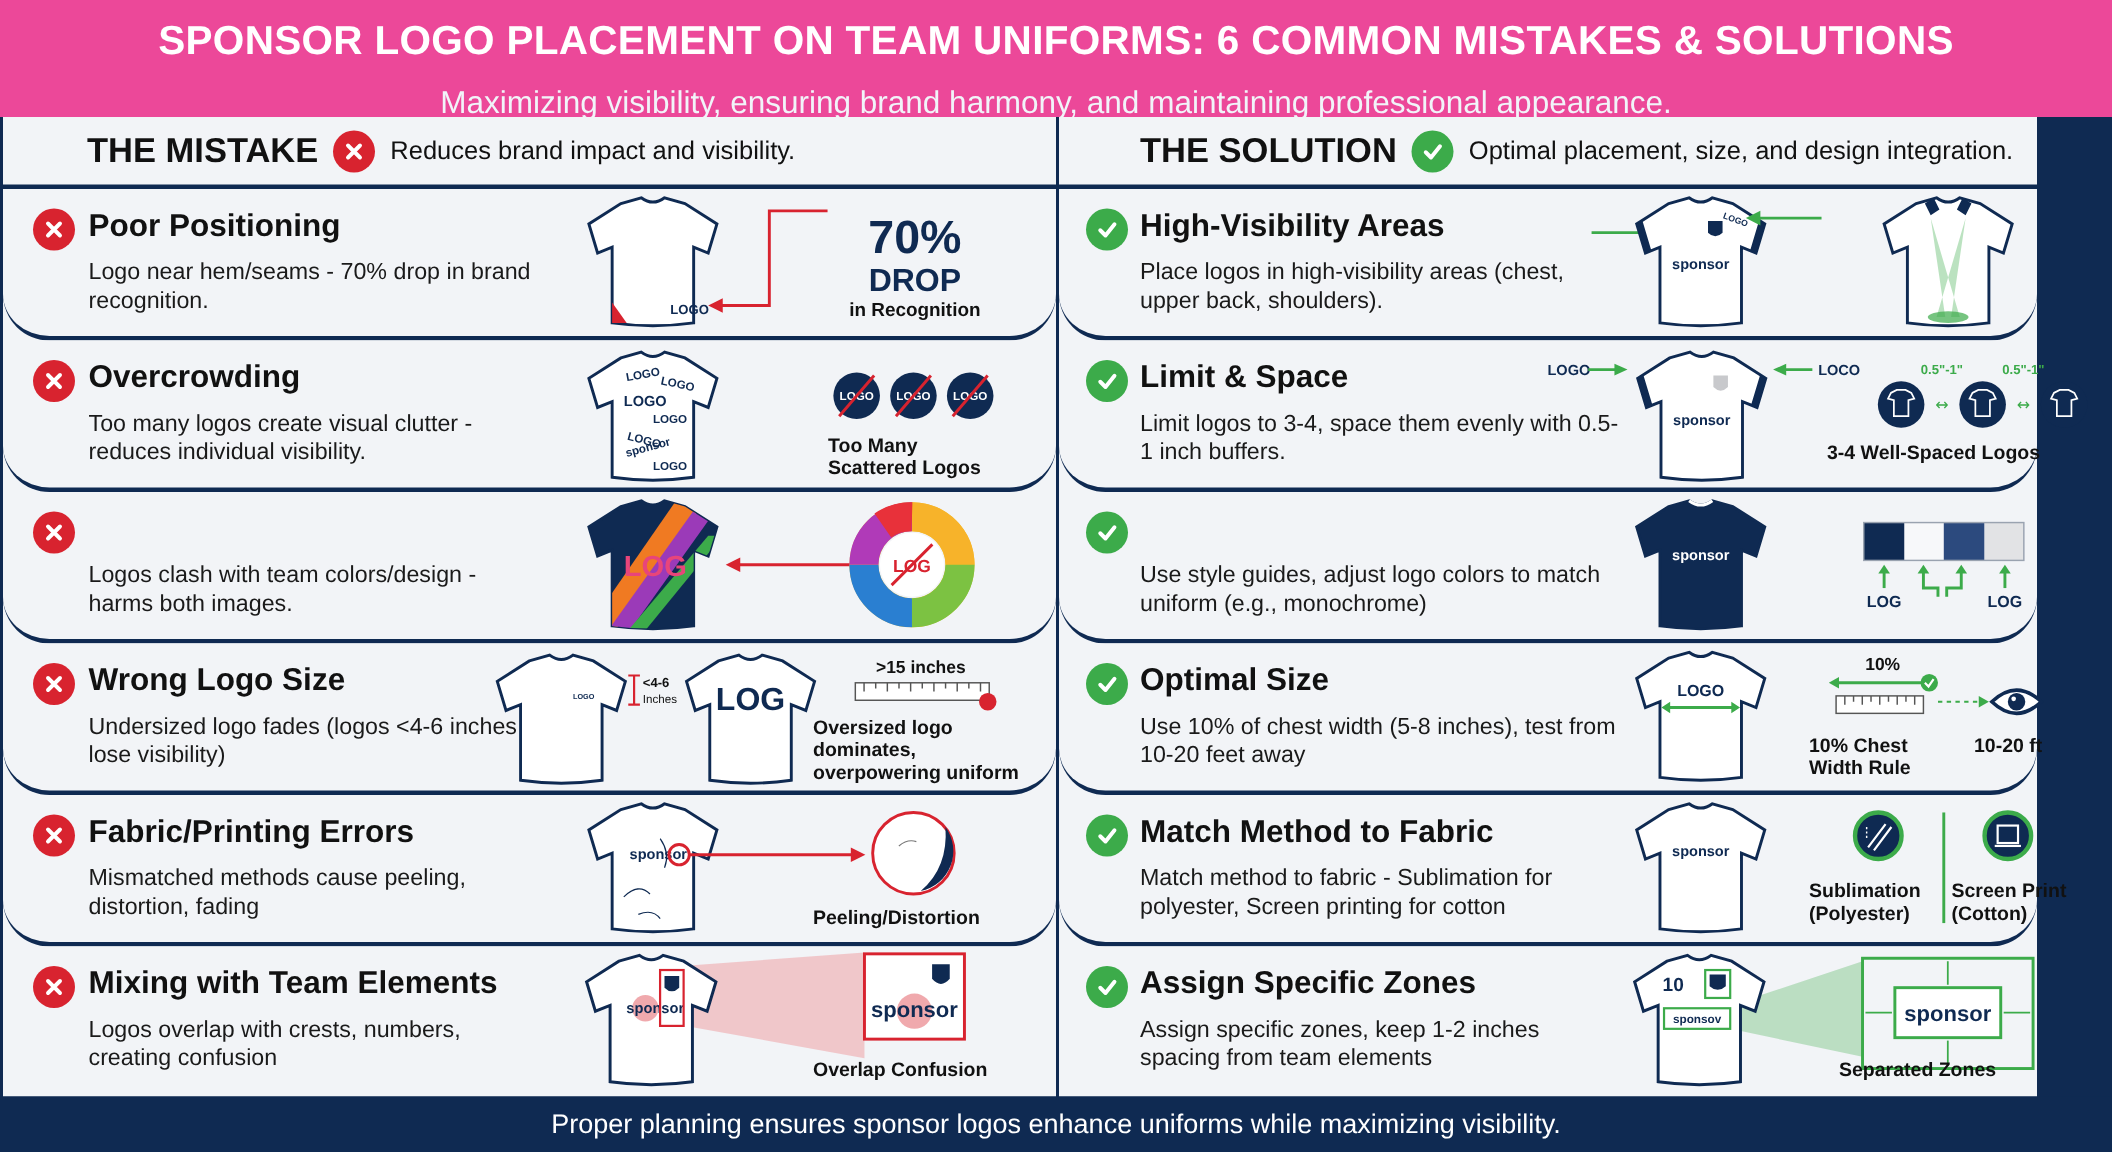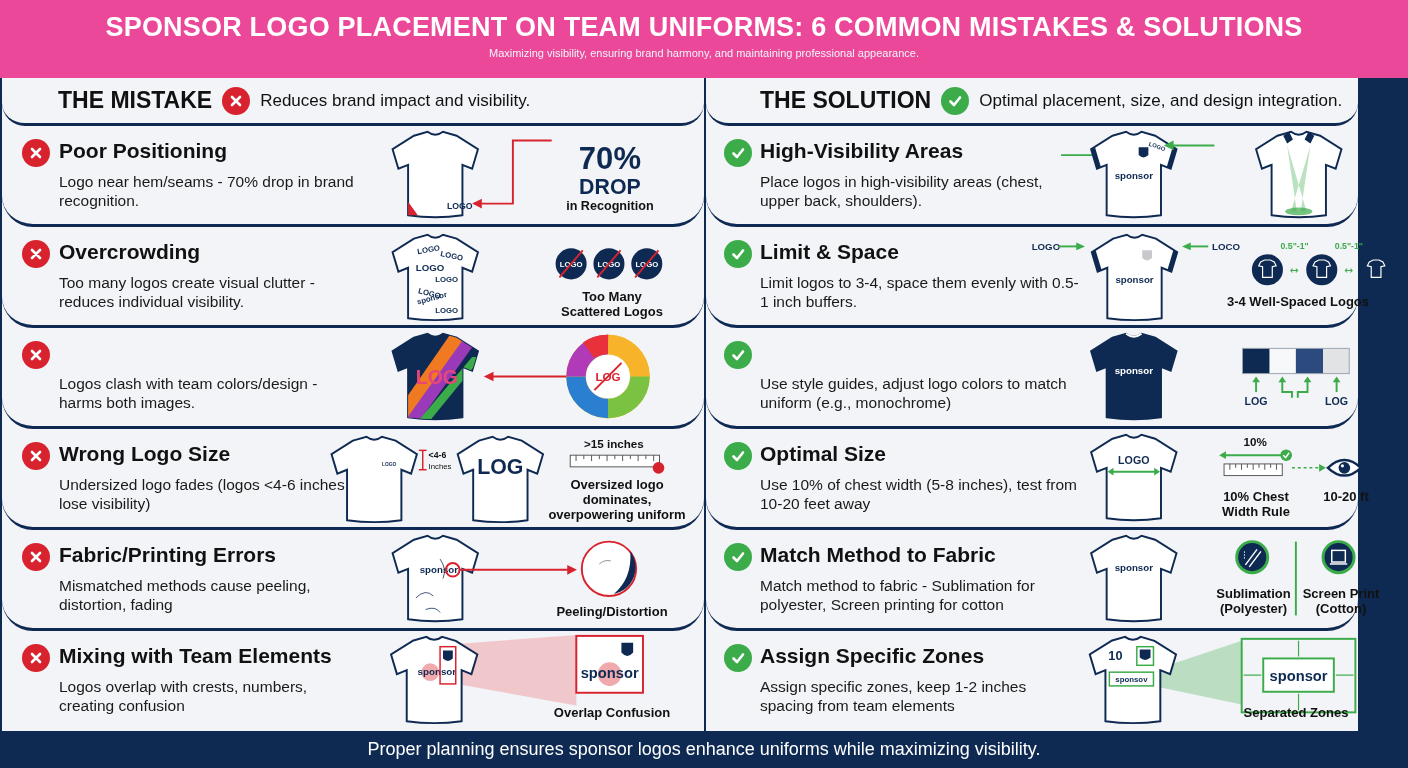--- a/index.html
+++ b/index.html
@@ -1,48 +1,48 @@
 <!DOCTYPE html>
 <html><head>
 <meta charset="utf-8">
 <style>
   * { box-sizing: border-box; margin: 0; padding: 0; }
   html, body { width: 1408px; height: 768px; overflow: hidden; background: #0f2a52; }
   body { font-family: "Liberation Sans", "DejaVu Sans", sans-serif; color: #111; position: relative; }
 
   .header { position: absolute; left: 0; top: 0; width: 1408px; height: 78px; background: #ec4899; text-align: center; color: #fff; }
   .header h1 { font-size: 27px; font-weight: 700; letter-spacing: 0.2px; padding-top: 12px; line-height: 30px; }
-  .header .sub { font-size: 11px; margin-top: 5px; color: #f1f4f9; }
+  .header .sub { font-size: 21px; margin-top: 15px; color: #f1f4f9; }
 
   .panel { position: absolute; top: 78px; width: 702px; height: 653px; background: #f2f4f7; }
   .panel.left { left: 2px; }
   .panel.right { left: 706px; width: 652px; }
   .vdiv { position: absolute; left: 703px; top: 78px; width: 3px; height: 653px; background: #0f2a52; }
 
-  .colhead { height: 48px; display: flex; align-items: center; padding-left: 56px; border-bottom: 3px solid #0f2a52; border-radius: 23px; }
+  .colhead { height: 48px; display: flex; align-items: center; padding-left: 56px; border-bottom: 3px solid #0f2a52; }
   .right .colhead { padding-left: 54px; }
   .colhead .ttl { font-size: 23px; font-weight: 700; color: #111; margin-right: 10px; }
   .colhead .desc { font-size: 17px; color: #111; margin-left: 10px; }
 
   .badge { width: 28px; height: 28px; border-radius: 50%; display: inline-flex; align-items: center; justify-content: center; flex: none; }
   .badge.x { background: #d8232f; }
   .badge.ok { background: #3cab4a; }
   .badge svg { width: 16px; height: 16px; }
 
   .row { position: relative; height: 101px; border-bottom: 3px solid #0f2a52; border-radius: 31px; }
   .row:last-child { border-bottom: none; height: 99px; }
   .row .badge { position: absolute; left: 20px; top: 13px; }
   .right .row .badge { left: 18px; }
   .row .rt { position: absolute; left: 57px; top: 13px; font-size: 21px; font-weight: 700; color: #111; }
   .right .row .rt { left: 54px; }
   .row .rd { position: absolute; left: 57px; top: 46px; font-size: 15.5px; line-height: 19px; color: #1a1a1a; width: 300px; }
   .right .row .rd { left: 54px; width: 320px; }
 
   .vis { position: absolute; top: 0; height: 100%; }
-  .lbl { position: absolute; font-size: 13px; font-weight: 700; color: #111; text-align: center; line-height: 15px; }
+  .lbl { position: absolute; font-size: 13px; font-weight: 700; color: #111; line-height: 15px; }
 
   .footer { position: absolute; left: 0; top: 731px; width: 1408px; height: 37px; background: #0f2a52; color: #fff; text-align: center; font-size: 18px; line-height: 37px; }
 </style>
 </head>
 <body>
 
 <svg width="0" height="0" style="position:absolute">
   <defs>
     <path id="tee" d="M-22,-40 L-8,-44 Q0,-38 8,-44 L22,-40 L44,-26 L38,-6 L28,-10 L28,42 Q0,46 -28,42 L-28,-10 L-38,-6 L-44,-26 Z"></path>
     <path id="xg" d="M4,4 L12,12 M12,4 L4,12" stroke="#fff" stroke-width="2.6" stroke-linecap="round" fill="none"></path>

